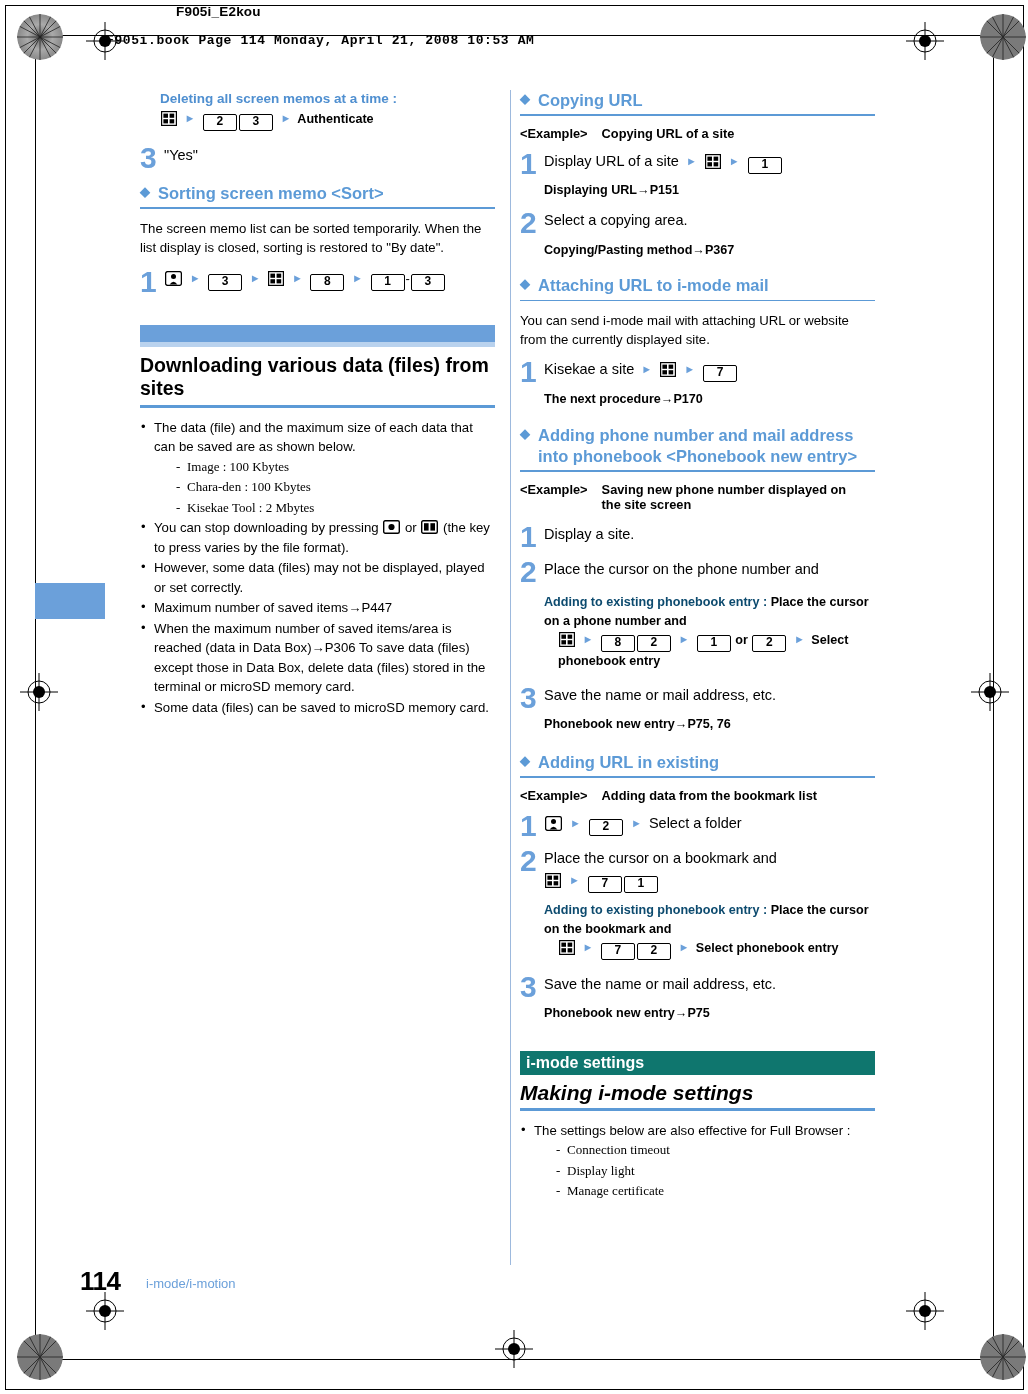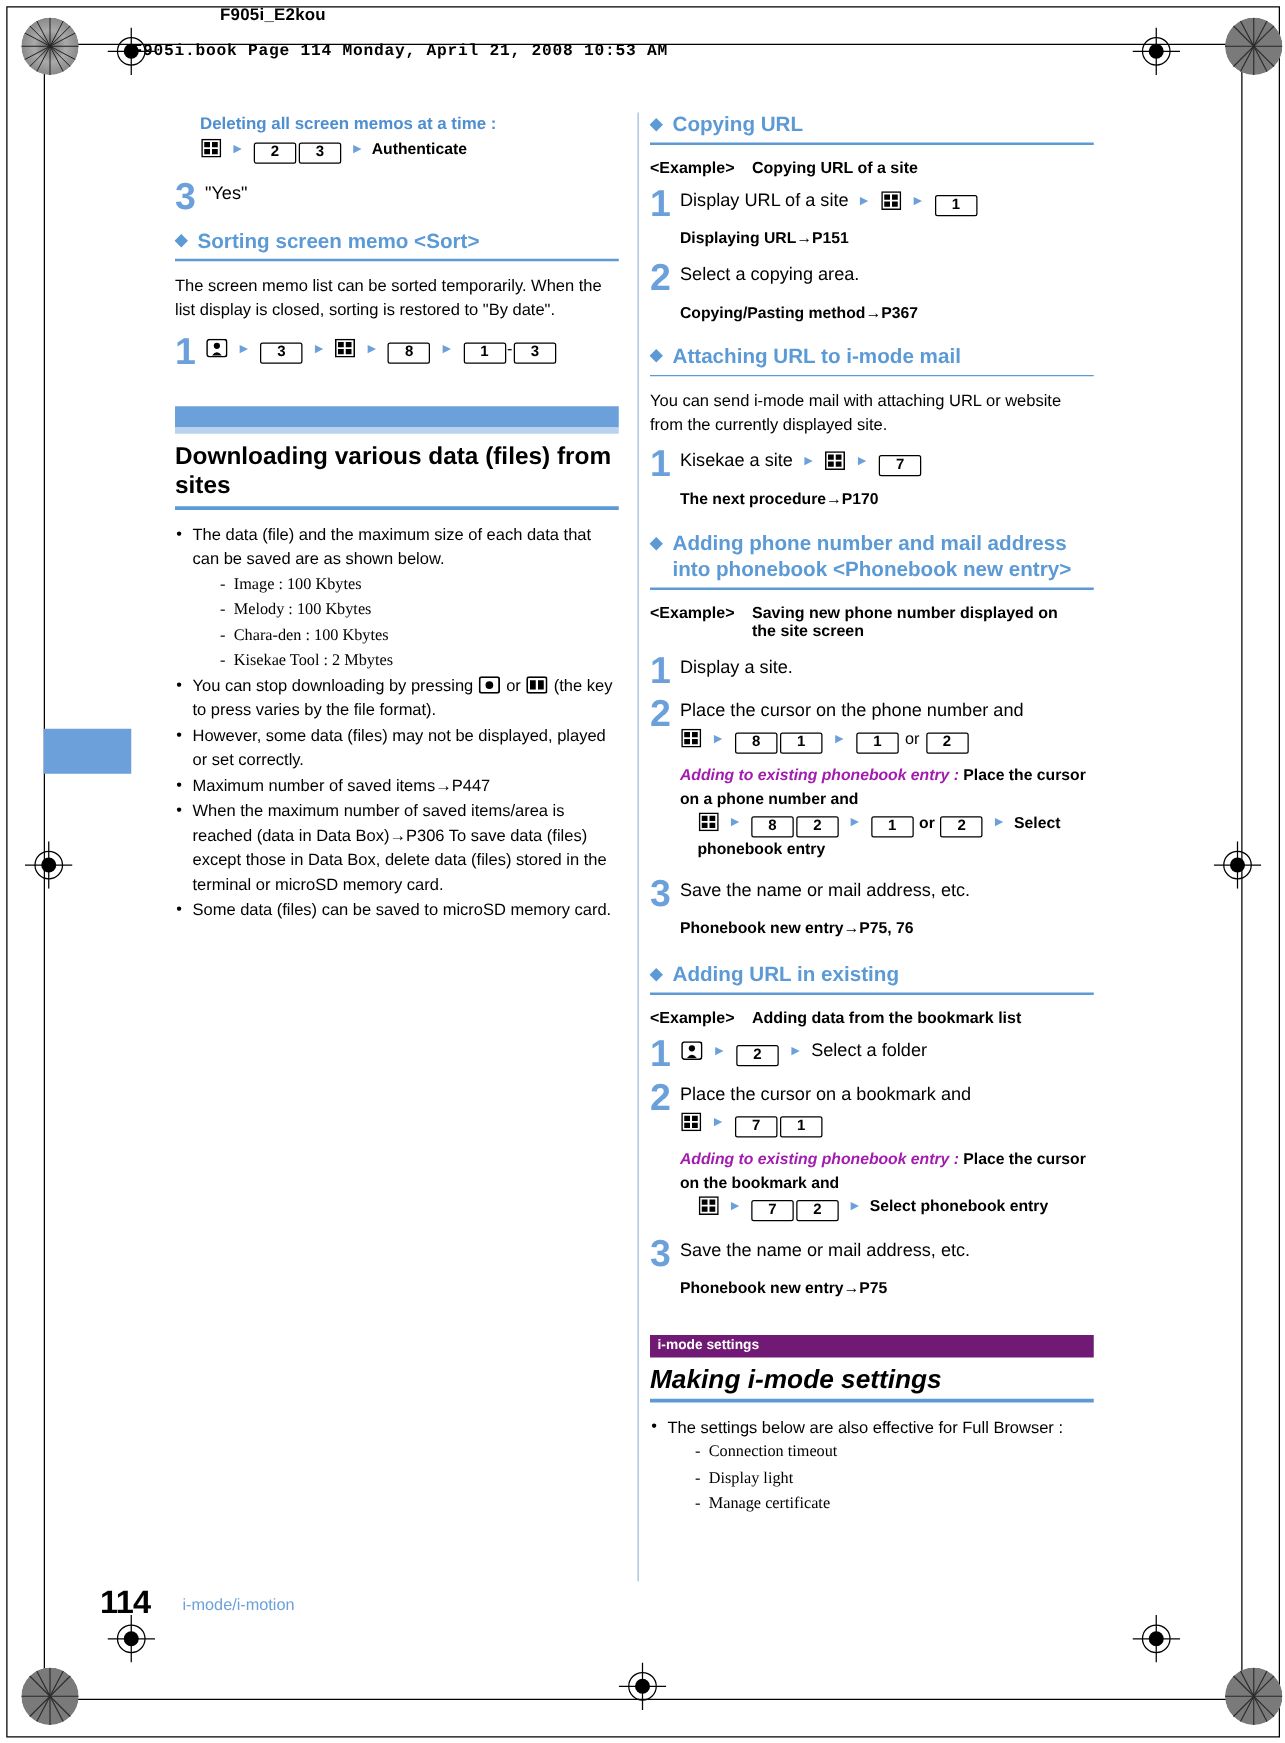--- a/index.html
+++ b/index.html
@@ -74,21 +74,21 @@
     color:#6ba0da;font-weight:bold;font-size:30px;line-height:0.82;
     flex:0 0 24px;width:24px;margin-top:1px;letter-spacing:-1px;
   }
   .step-body{flex:1;font-size:14.5px;line-height:1.35;padding-top:1px;}
   .step-note{
     font-size:12.6px;line-height:1.4;font-weight:bold;margin:6px 0 0 24px;
   }
   .inline-sub{
     margin:8px 0 0 24px;font-size:12.6px;line-height:1.5;font-weight:bold;
   }
-  .inline-sub .lbl{color:#a21caf;font-weight:bold;font-style:italic;}
+  .inline-sub .lbl{color:#0c4a6e;font-weight:bold;}
   .inline-sub .cont{display:block;margin-left:14px;}
 
   .example-row{display:flex;gap:14px;margin:2px 0 2px 0;font-size:12.8px;font-weight:bold;}
   .example-row .ex-lbl{flex:0 0 auto;}
   .example-row .ex-txt{flex:1;}
 
   
   .keybox{
     display:inline-block;border:1.6px solid #000;border-radius:2px;
     min-width:22px;padding:0 5px;height:15px;line-height:13px;
@@ -111,21 +111,21 @@
   
   .chap-bar{height:17px;background:#6ba0da;}
   .chap-bar-light{height:5px;background:#b9d2ee;}
   .chap-title{
     font-size:19.5px;font-weight:bold;line-height:1.22;margin:7px 0 4px 0;
   }
   .chap-rule{height:2.5px;background:#5c9ad6;margin:3px 0 10px 0;}
 
   
   .tagbar{
-    background:#701a75;color:#ffffff;font-weight:bold;font-size:11px;
+    background:#0f766e;color:#ffffff;font-weight:bold;font-size:16px;
     padding:2px 6px 3px 6px;line-height:1.2;
   }
   .tag-title{font-size:21px;font-weight:bold;margin:5px 0 3px 0;line-height:1.2;font-style:italic;}
 
   
   .side-tab{position:absolute;left:35px;top:583px;width:70px;height:36px;background:#6ba0da;}
 
   
   .footer{position:absolute;left:0;top:1204px;width:896px;height:40px;}
   .pg-num{position:absolute;left:14px;top:0;font-size:26px;font-weight:bold;letter-spacing:-0.5px;}
@@ -328,21 +328,20 @@
         <div class="chap-bar-light"></div>
         <div class="chap-title">Downloading various data (files) from sites</div>
         <div class="chap-rule"></div>
 
 
         <ul class="blist">
           <li>
             <span>The data (file) and the maximum size of each data that can be saved are as shown below.</span>
             <ul class="sublist">
               <li>Image : 100 Kbytes</li>
-              <li>Melody : 100 Kbytes</li>
               <li>Chara-den : 100 Kbytes</li>
               <li>Kisekae Tool : 2 Mbytes</li>
             </ul>
           </li>
           <li>
             <span>You can stop downloading by pressing</span>
             <span class="dotkey"><svg width="17" height="14" viewBox="0 0 17 14">
                   <rect x="0.7" y="0.7" width="15.6" height="12.6" rx="1.5" fill="#fff" stroke="#000" stroke-width="1.4"></rect>
                   <circle cx="8.5" cy="7" r="3.1" fill="#000"></circle>
                 </svg></span>
@@ -445,35 +444,20 @@
 
       <div class="step" style="margin-top:12px;">
         <div class="step-num">1</div>
         <div class="step-body">Display a site.</div>
       </div>
 
       <div class="step">
         <div class="step-num">2</div>
         <div class="step-body">
           <div>Place the cursor on the phone number and</div>
-          <div style="margin-top:2px;">
-            <span class="menukey"><svg width="16" height="15" viewBox="0 0 16 15">
-                  <rect x="0.6" y="0.6" width="14.8" height="13.8" fill="#fff" stroke="#000" stroke-width="1.2"></rect>
-                  <rect x="2.4" y="2.6" width="4.6" height="4.2" fill="#000"></rect>
-                  <rect x="8.6" y="2.6" width="4.6" height="4.2" fill="#000"></rect>
-                  <rect x="2.4" y="8.2" width="4.6" height="4.2" fill="#000"></rect>
-                  <rect x="8.6" y="8.2" width="4.6" height="4.2" fill="#000"></rect>
-                </svg></span>
-            <span class="arrow">►</span>
-            <span class="keybox">8</span><span class="keybox">1</span>
-            <span class="arrow">►</span>
-            <span class="keybox">1</span>
-            <span style="font-size:13px;">or</span>
-            <span class="keybox">2</span>
-          </div>
         </div>
       </div>
 
       <div class="inline-sub">
         <span class="lbl">Adding to existing phonebook entry :</span>
         <span>Place the cursor on a phone number and</span>
         <span class="cont">
           <span class="menukey"><svg width="16" height="15" viewBox="0 0 16 15">
                 <rect x="0.6" y="0.6" width="14.8" height="13.8" fill="#fff" stroke="#000" stroke-width="1.2"></rect>
                 <rect x="2.4" y="2.6" width="4.6" height="4.2" fill="#000"></rect>

